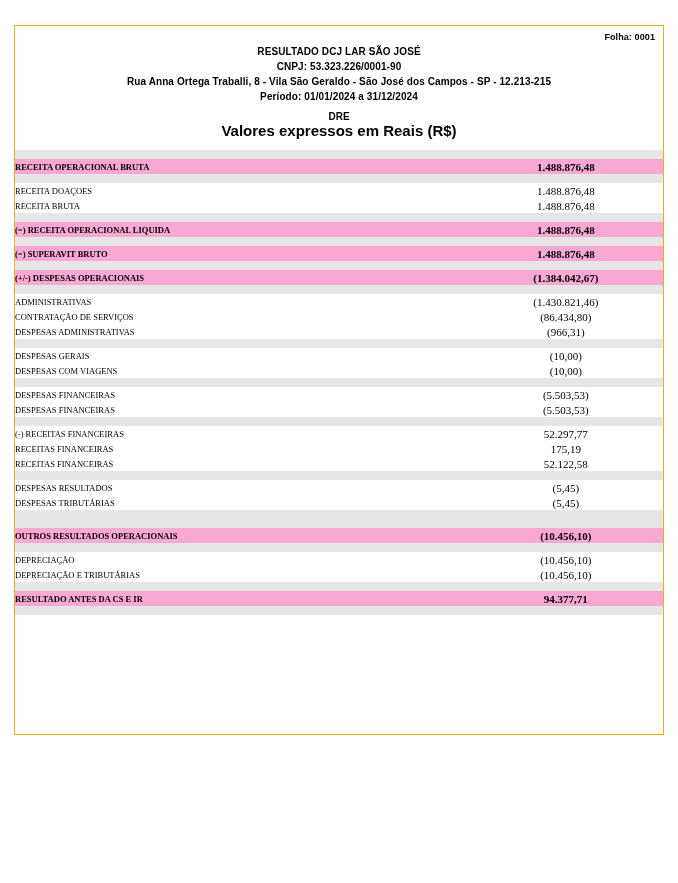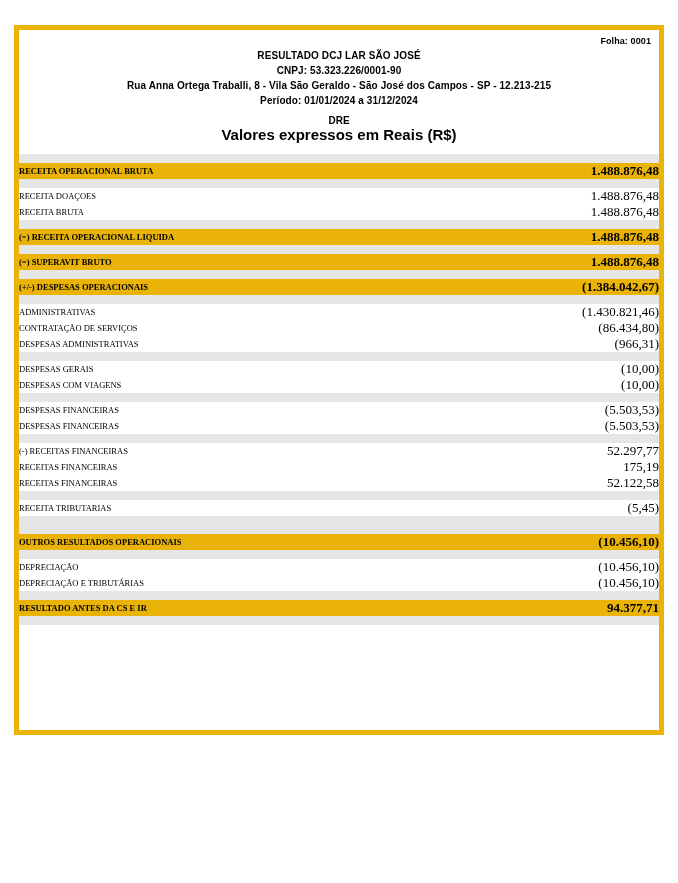--- a/index.html
+++ b/index.html
@@ -18,21 +18,21 @@
     width: 678px;
     height: 883px;
     box-sizing: border-box;
   }
   .sheet {
     position: absolute;
     left: 14px;
     top: 25px;
     width: 650px;
     height: 710px;
-    border: 5px solid #eab308;
+    border: 1px solid #eab308;
     box-sizing: border-box;
     background: #ffffff;
   }
   .folio {
     position: absolute;
     right: 8px;
     top: 6px;
     font-size: 9px;
     font-weight: bold;
     letter-spacing: 0.1px;
@@ -74,32 +74,32 @@
   tr.row {
     height: 15px;
   }
   tr.spacer {
     height: 9px;
   }
   tr.spacer td {
     background: #e6e6e6;
   }
   tr.shaded td {
-    background: #eab308;
+    background: #f9a8d4;
   }
   td.label {
     font-family: "Liberation Serif", serif;
     font-size: 8.5px;
     white-space: nowrap;
     overflow: hidden;
   }
   td.value {
     font-family: "Liberation Serif", serif;
-    font-size: 13px;
-    text-align: right;
+    font-size: 11px;
+    text-align: center;
     padding-right: 9px;
     white-space: nowrap;
   }
   .lvl0 { padding-left: 20px; }
   .lvl1 { padding-left: 30px; margin-left: 19px; }
   .lvl2 { padding-left: 38px; }
   .bold { font-weight: bold; }
 </style>
 </head>
 <body>
@@ -215,21 +215,25 @@
             <td class="value">175,19</td>
           </tr>
           <tr class="row">
             <td class="label lvl2">RECEITAS FINANCEIRAS</td>
             <td class="value">52.122,58</td>
           </tr>
           <tr class="spacer">
             <td colspan="2"></td>
           </tr>
           <tr class="row">
-            <td class="label lvl1">RECEITA TRIBUTARIAS</td>
+            <td class="label lvl1">DESPESAS RESULTADOS</td>
+            <td class="value">(5,45)</td>
+          </tr>
+          <tr class="row">
+            <td class="label lvl2">DESPESAS TRIBUTÁRIAS</td>
             <td class="value">(5,45)</td>
           </tr>
           <tr class="spacer">
             <td colspan="2"></td>
           </tr>
           <tr class="spacer">
             <td colspan="2"></td>
           </tr>
           <tr class="row shaded">
             <td class="label lvl0 bold">OUTROS RESULTADOS OPERACIONAIS</td>

